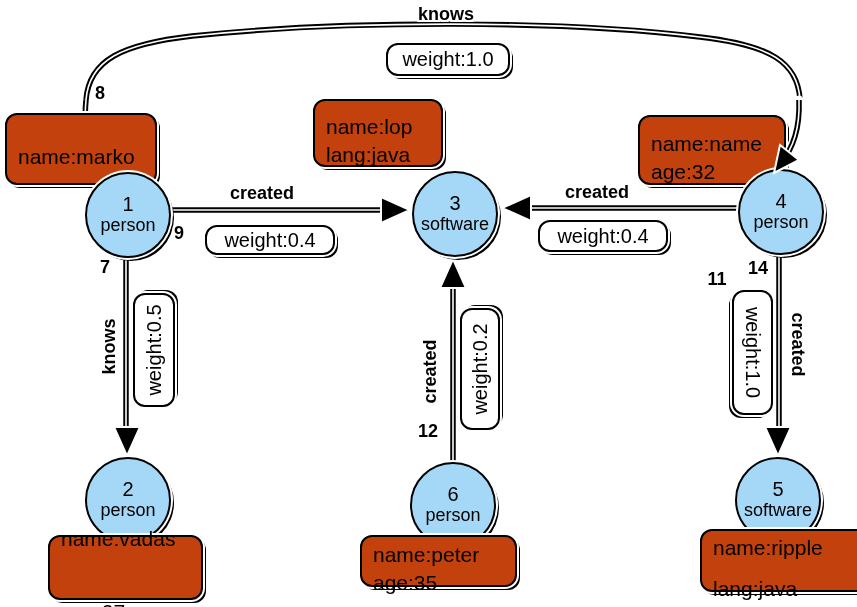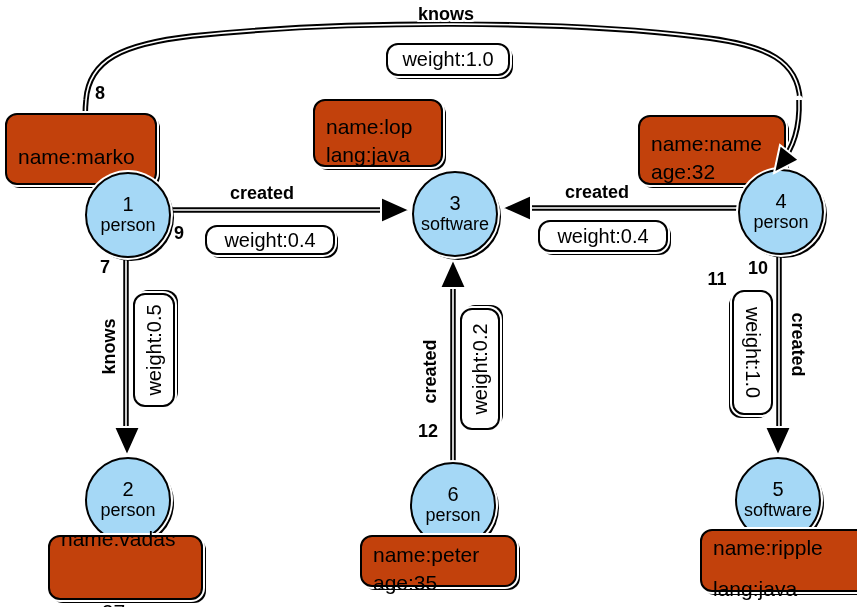--- a/index.html
+++ b/index.html
@@ -171,21 +171,21 @@
   <div class="elabel" style="left:400px;top:4px;width:92px;">knows</div>
   <div class="elabel" style="left:222px;top:183px;width:80px;">created</div>
   <div class="elabel" style="left:557px;top:182px;width:80px;">created</div>
   <div class="elabel rot-ccw" style="left:79px;top:336px;width:60px;">knows</div>
   <div class="elabel rot-ccw" style="left:385px;top:361px;width:90px;">created</div>
   <div class="elabel rot-cw" style="left:759px;top:334px;width:76px;">created</div>
 
   <div class="eid" style="left:93px;top:257px;">7</div>
   <div class="eid" style="left:88px;top:83px;">8</div>
   <div class="eid" style="left:167px;top:223px;">9</div>
-  <div class="eid" style="left:746px;top:258px;">10</div>
+  <div class="eid" style="left:746px;top:258px;">14</div>
   <div class="eid" style="left:705px;top:224px;margin-top:45px;">11</div>
   <div class="eid" style="left:416px;top:421px;">12</div>
 
   <svg id="edges-over" class="edges" width="857" height="607" viewBox="0 0 857 607">
     <g>
       <path class="halo" d="M 799 100 C 800 126, 794 148, 780 164"></path>
       <path class="line" d="M 799 100 C 800 126, 794 148, 780 164"></path>
       <path class="core" d="M 799 100 C 800 126, 794 148, 780 164"></path>
       <polygon class="arrow" points="774,173 799,160 780,145"></polygon>
     </g>

